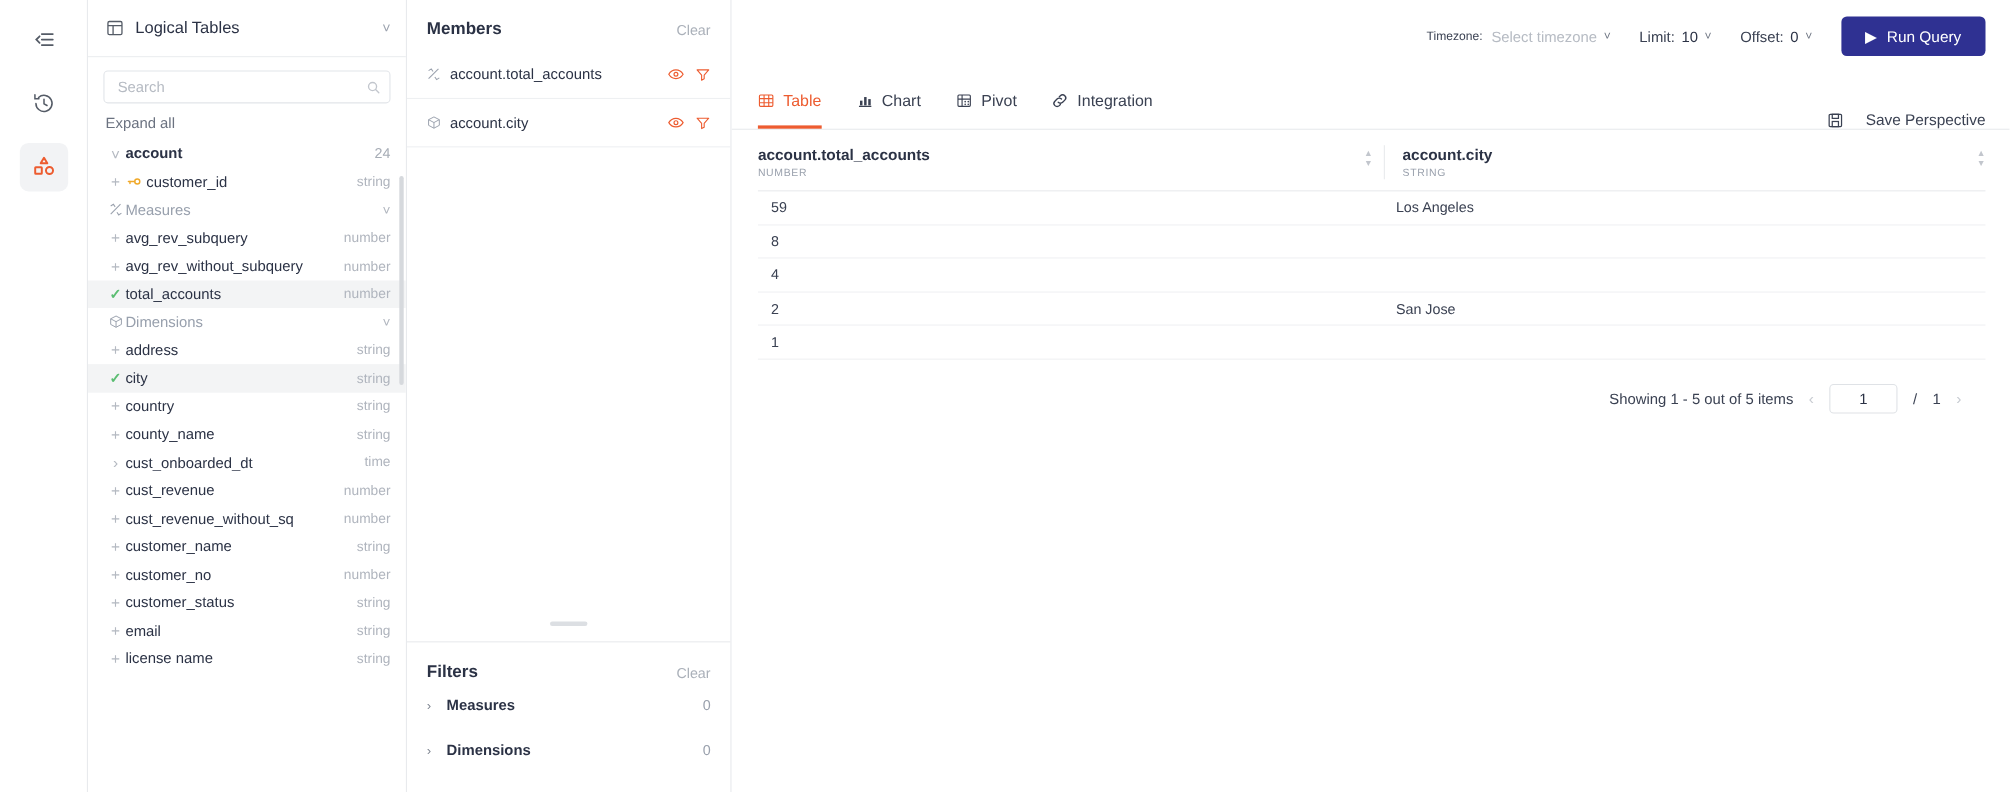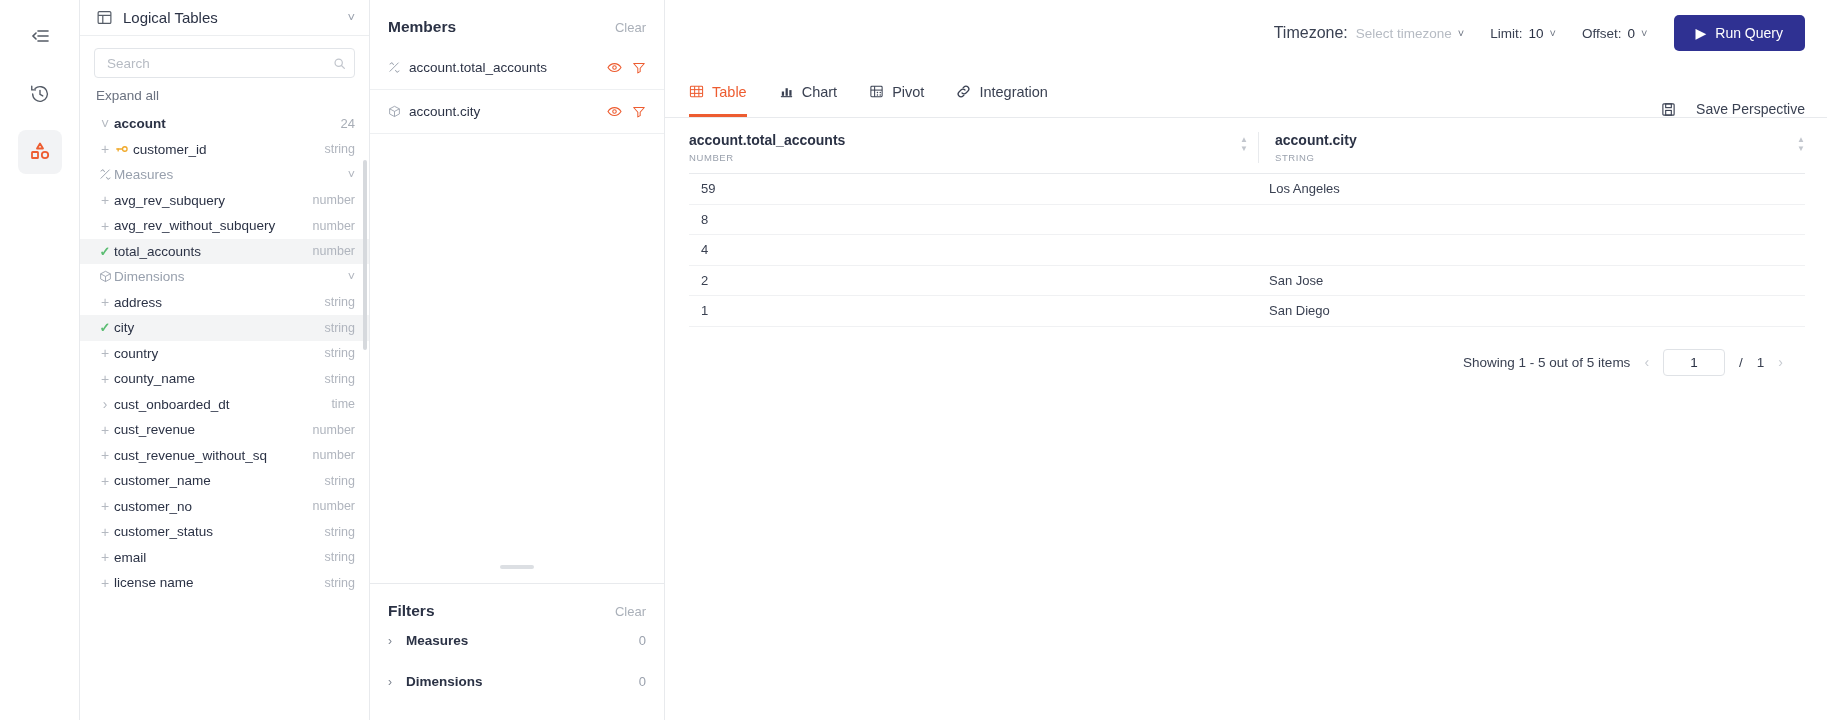--- a/index.html
+++ b/index.html
@@ -28,21 +28,21 @@
   .rail-btn.active { background: #f2f3f5; }
 
   
   .fields {
     width: 290px; flex: 0 0 290px; height: 720px;
     border-right: 1px solid #e8eaed;
     display: flex; flex-direction: column; background: #fff;
     position: relative;
   }
   .fields-head {
-    height: 36px; display: flex; align-items: center; gap: 10px;
+    height: 52px; display: flex; align-items: center; gap: 10px;
     padding: 0 14px 0 16px; border-bottom: 1px solid #eceef0;
   }
   .fields-title { font-size: 15px; color: #2b3245; flex: 1; }
   .chev { color: #9aa1ad; font-size: 13px; }
   .search-wrap { padding: 12px 14px 0 14px; }
   .search-box {
     height: 30px; border: 1px solid #e2e5e9; border-radius: 4px;
     display: flex; align-items: center; padding: 0 8px 0 10px;
   }
   .search-box input {
@@ -107,21 +107,21 @@
   .filter-row .fname { flex: 1; font-weight: bold; color: #2b3245; }
   .filter-row .fcount { color: #9aa1ad; font-size: 13px; }
   .caret-r { color: #7c838f; font-size: 12px; width: 10px; }
 
   
   .main { flex: 1; height: 720px; display: flex; flex-direction: column; background: #fff; }
   .topbar {
     height: 66px; display: flex; align-items: center; justify-content: flex-end;
     gap: 26px; padding: 0 22px 0 24px;
   }
-  .tz-label { font-size: 16px; color: #3a4152; }
+  .tz-label { font-size: 11px; color: #3a4152; }
   .tz-value { font-size: 13.5px; color: #b6bbc3; cursor: pointer; }
   .ctrl { display: flex; align-items: center; gap: 6px; font-size: 13.5px; cursor: pointer; }
   .ctrl .lbl { color: #3a4152; }
   .ctrl .val { color: #2b3245; }
   .caret-d { color: #6f7683; font-size: 11px; }
   .run-btn {
     background: #2f3192; color: #fff; border: 0; border-radius: 5px;
     height: 36px; padding: 0 22px; font-size: 14px;
     font-family: "Liberation Sans", sans-serif;
     display: flex; align-items: center; gap: 9px; cursor: pointer;
@@ -592,21 +592,20 @@
           </div>
           <div class="grid-row">
             <span class="cell-num">4</span>
           </div>
           <div class="grid-row">
             <span class="cell-num">2</span>
             <span class="cell-city">San Jose</span>
           </div>
           <div class="grid-row">
             <span class="cell-num">1</span>
-            <span class="cell-city">San Diego</span>
           </div>
         </div>
 
       <div class="pager">
         <span>Showing 1 - 5 out of 5 items</span>
         <span class="pg-arrow">‹</span>
         <input class="pg-input" value="1" style="">
         <span class="pg-sep">/</span>
         <span>1</span>
         <span class="pg-arrow">›</span>

